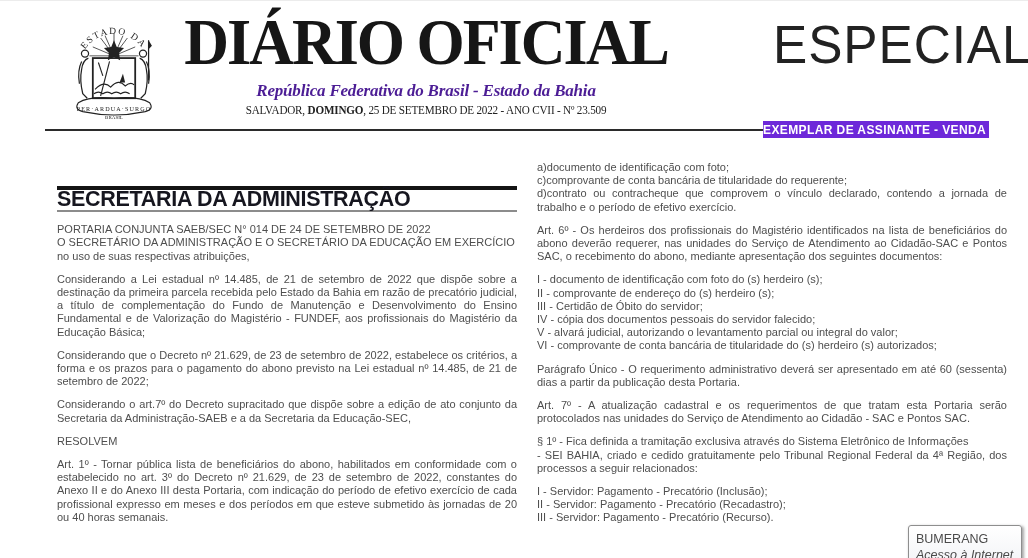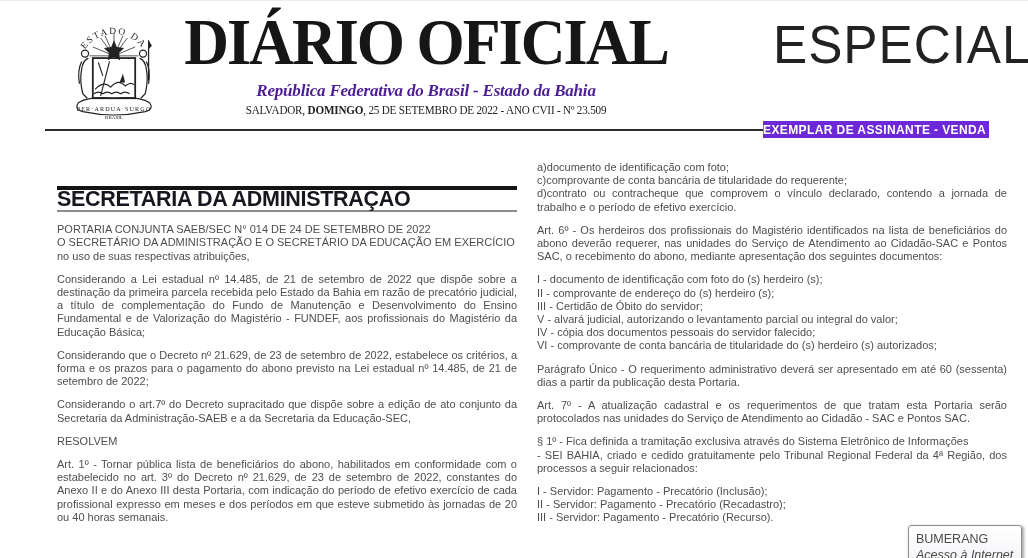--- a/index.html
+++ b/index.html
@@ -137,22 +137,22 @@
 
   <div id="right-col" class="col">
     <p class="ln">a)documento de identificação com foto;</p>
     <p class="ln">c)comprovante de conta bancária de titularidade do requerente;</p>
     <p class="para" style="margin-top:0">d)contrato ou contracheque que comprovem o vínculo declarado, contendo a jornada de trabalho e o período de efetivo exercício.</p>
     <p class="para">Art. 6º - Os herdeiros dos profissionais do Magistério identificados na lista de beneficiários do abono deverão requerer, nas unidades do Serviço de Atendimento ao Cidadão-SAC e Pontos SAC, o recebimento do abono, mediante apresentação dos seguintes documentos:</p>
     <div class="gap"></div>
     <p class="ln">I - documento de identificação com foto do (s) herdeiro (s);</p>
     <p class="ln">II - comprovante de endereço do (s) herdeiro (s);</p>
     <p class="ln">III - Certidão de Óbito do servidor;</p>
+    <p class="ln">IV - cópia dos documentos pessoais do servidor falecido;</p>
     <p class="ln">V - alvará judicial, autorizando o levantamento parcial ou integral do valor;</p>
-    <p class="ln">IV - cópia dos documentos pessoais do servidor falecido;</p>
     <p class="ln">VI - comprovante de conta bancária de titularidade do (s) herdeiro (s) autorizados;</p>
     <p class="para">Parágrafo Único - O requerimento administrativo deverá ser apresentado em até 60 (sessenta) dias a partir da publicação desta Portaria.</p>
     <p class="para">Art. 7º - A atualização cadastral e os requerimentos de que tratam esta Portaria serão protocolados nas unidades do Serviço de Atendimento ao Cidadão - SAC e Pontos SAC.</p>
     <p class="para">§ 1º - Fica definida a tramitação exclusiva através do Sistema Eletrônico de Informações</p>
     <p class="para" style="margin-top:0">- SEI BAHIA, criado e cedido gratuitamente pelo Tribunal Regional Federal da 4ª Região, dos processos a seguir relacionados:</p>
     <div class="gap"></div>
     <p class="ln">I - Servidor: Pagamento - Precatório (Inclusão);</p>
     <p class="ln">II - Servidor: Pagamento - Precatório (Recadastro);</p>
     <p class="ln">III - Servidor: Pagamento - Precatório (Recurso).</p>
   </div>

